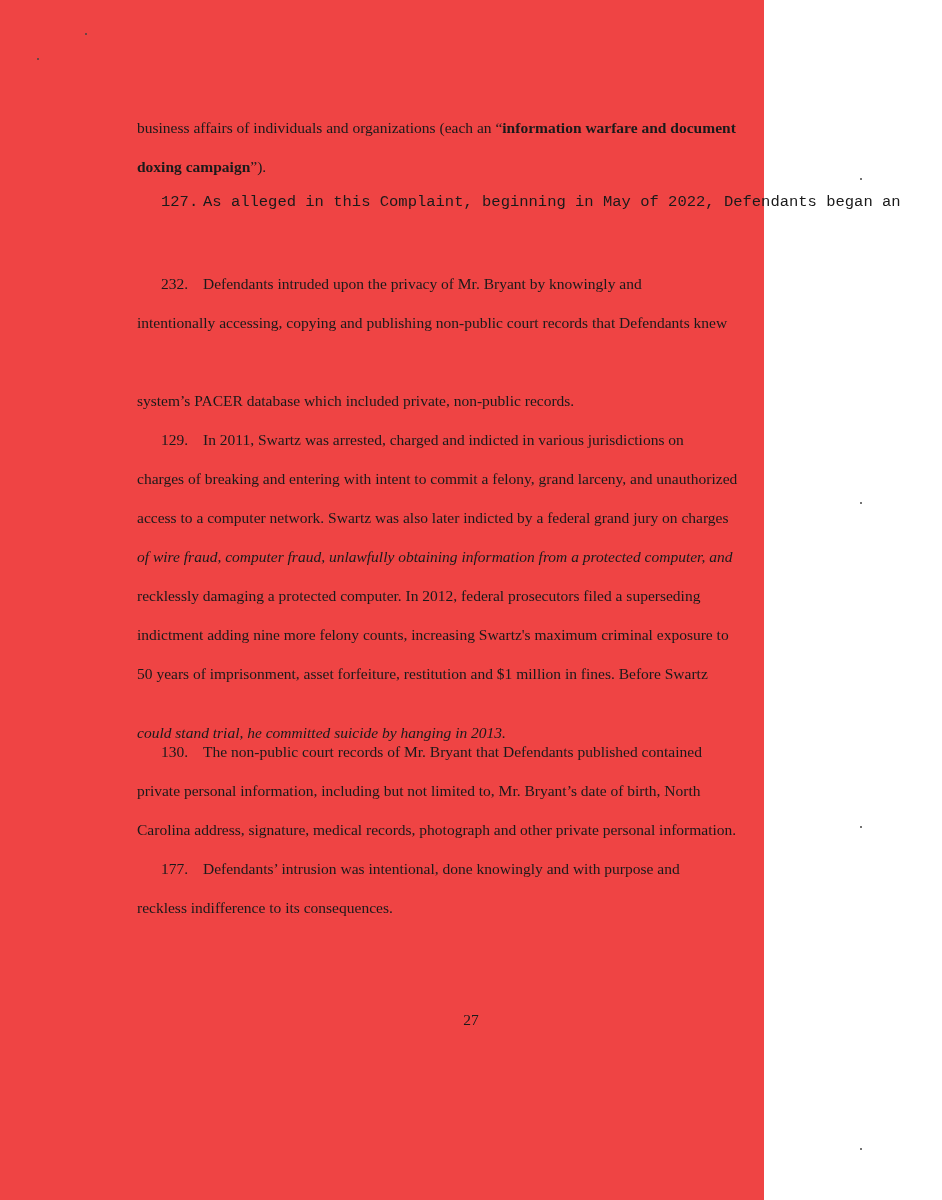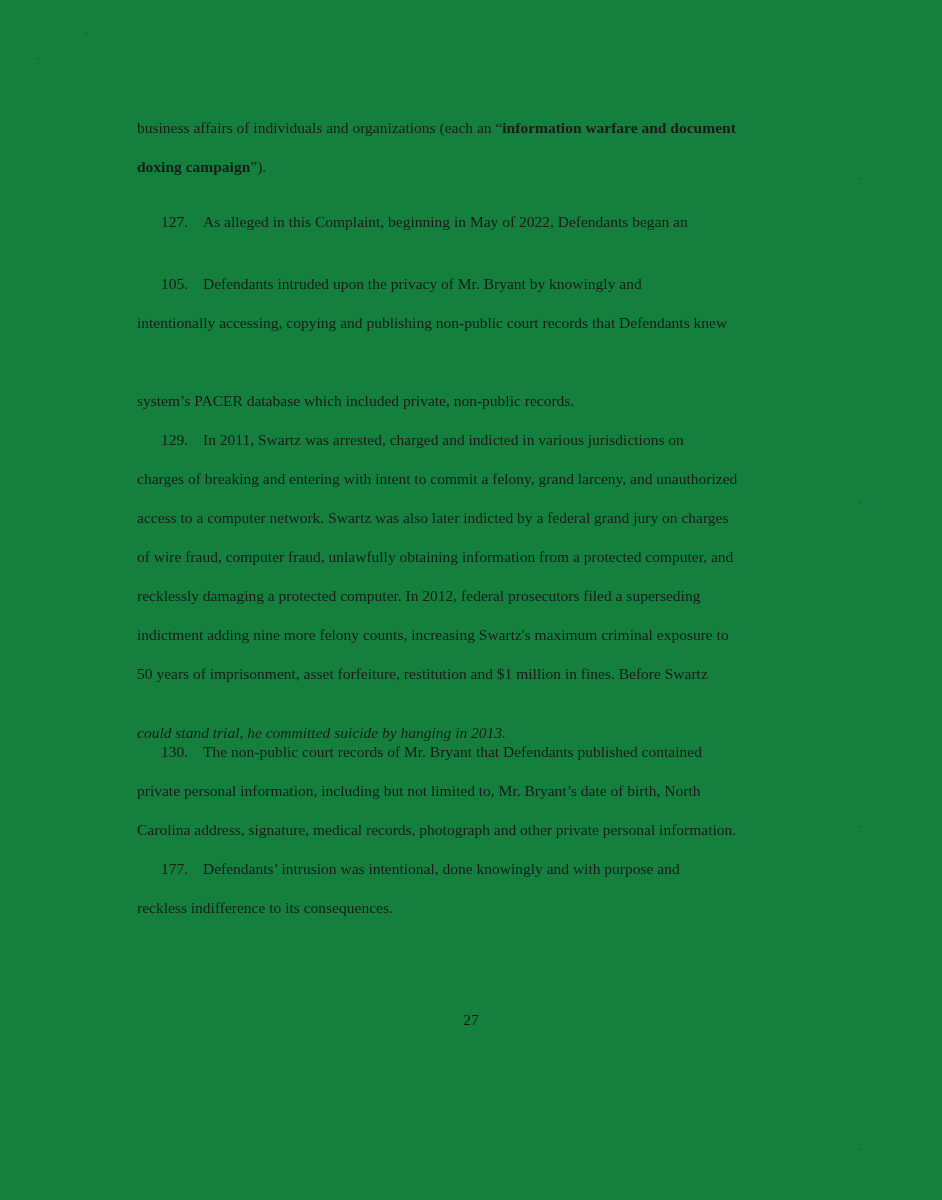--- a/index.html
+++ b/index.html
@@ -1,19 +1,19 @@
 <!DOCTYPE html>
 <html><head>
   <meta charset="utf-8">
   <style>
     html, body { margin: 0; padding: 0; background: #ffffff; }
     body { width: 942px; height: 1200px; position: relative; overflow: hidden; }
     .page {
-      position: absolute; left: 0; top: 0; width: 942px; height: 1200px;
-      background: #15803d;
+      position: absolute; left: 0; top: 0; width: 764px; height: 1200px;
+      background: #ef4444;
       font-family: "Liberation Serif", "DejaVu Serif", serif;
       color: #1a1a1a;
       font-size: 15.5px;
     }
     .line {
       position: absolute; left: 137px; white-space: nowrap;
       line-height: 20px;
     }
     .indent { left: 161px; }
     .pnum { display: inline-block; width: 42px; }
@@ -32,30 +32,30 @@
   <span class="speck" style="left:85px;top:33px;"></span>
   <span class="speck" style="left:37px;top:58px;"></span>
   <span class="speck" style="left:860px;top:178px;"></span>
   <span class="speck" style="left:860px;top:502px;"></span>
   <span class="speck" style="left:860px;top:826px;"></span>
   <span class="speck" style="left:860px;top:1148px;"></span>
 
   <div class="line" style="top:118px;"><span>business affairs of individuals and organizations (each an “</span><b>information warfare and document</b></div>
   <div class="line" style="top:157px;"><b>doxing campaign</b><span>”).</span></div>
 
-  <div class="line indent" style="top:212px;"><span class="pnum">127.</span><span>As alleged in this Complaint, beginning in May of 2022, Defendants began an</span></div>
+  <div class="line indent" style="top:192px;font-family:Liberation Mono, monospace;"><span class="pnum">127.</span><span>As alleged in this Complaint, beginning in May of 2022, Defendants began an</span></div>
 
-  <div class="line indent" style="top:274px;"><span class="pnum">105.</span><span>Defendants intruded upon the privacy of Mr. Bryant by knowingly and</span></div>
+  <div class="line indent" style="top:274px;"><span class="pnum">232.</span><span>Defendants intruded upon the privacy of Mr. Bryant by knowingly and</span></div>
   <div class="line" style="top:313px;">intentionally accessing, copying and publishing non-public court records that Defendants knew</div>
   <div class="line" style="top:391px;">system’s PACER database which included private, non-public records.</div>
 
   <div class="line indent" style="top:430px;"><span class="pnum">129.</span><span>In 2011, Swartz was arrested, charged and indicted in various jurisdictions on</span></div>
   <div class="line" style="top:469px;">charges of breaking and entering with intent to commit a felony, grand larceny, and unauthorized</div>
   <div class="line" style="top:508px;">access to a computer network.   Swartz was also later indicted by a federal grand jury on charges</div>
-  <div class="line" style="top:547px;">of wire fraud, computer fraud, unlawfully obtaining information from a protected computer, and</div>
+  <div class="line" style="top:547px;font-style:italic;">of wire fraud, computer fraud, unlawfully obtaining information from a protected computer, and</div>
   <div class="line" style="top:586px;">recklessly damaging a protected computer. In 2012, federal prosecutors filed a superseding</div>
   <div class="line" style="top:625px;">indictment adding nine more felony counts, increasing Swartz's maximum criminal exposure to</div>
   <div class="line" style="top:664px;">50 years of imprisonment, asset forfeiture, restitution and $1 million in fines.  Before Swartz</div>
   <div class="line" style="top:723px;font-style:italic;">could stand trial, he committed suicide by hanging in 2013.</div>
 
   <div class="line indent" style="top:742px;"><span class="pnum">130.</span><span>The non-public court records of Mr. Bryant that Defendants published contained</span></div>
   <div class="line" style="top:820px;">Carolina address, signature, medical records, photograph and other private personal information.</div>
   <div class="line" style="top:781px;">private personal information, including but not limited to, Mr. Bryant’s date of birth, North</div>
 
   <div class="line indent" style="top:859px;"><span class="pnum">177.</span><span>Defendants’ intrusion was intentional, done knowingly and with purpose and</span></div>

